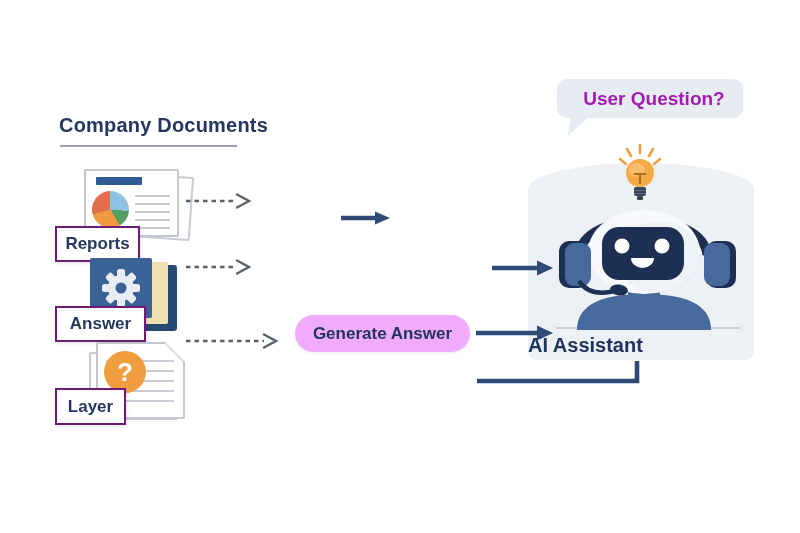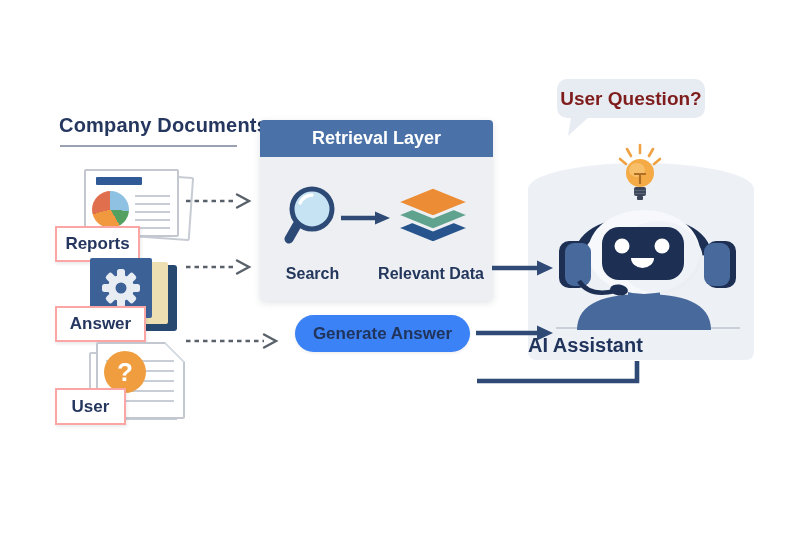--- a/index.html
+++ b/index.html
@@ -7,21 +7,21 @@
     position:relative;width:800px;height:533px;background:#ffffff;overflow:hidden;
     font-family:"Liberation Sans",sans-serif;color:#24355e;
   }
   .abs{position:absolute;}
 
   
   .cd-title{left:59px;top:114px;font-size:20px;font-weight:bold;white-space:nowrap;letter-spacing:.2px;color:#26375f;}
   .cd-underline{left:60px;top:145px;width:177px;height:2px;background:#9aa2b2;}
 
   .doc-label{
-    background:#fff;border:2px solid #fca5a5;display:flex;align-items:center;justify-content:center;
+    background:#fff;border:2px solid #701a75;display:flex;align-items:center;justify-content:center;
     font-size:17px;font-weight:bold;color:#26375f;box-shadow:1px 2px 3px rgba(40,50,70,.10);
   }
 
   
   .doc-back{left:103px;top:174px;width:85px;height:60px;background:#fff;border:2px solid #c7ccd4;transform:rotate(4deg);border-radius:2px;}
   .doc-front{left:84px;top:169px;width:91px;height:64px;background:#fff;border:2px solid #c3c8d0;border-radius:2px;}
   .doc-bar{left:10px;top:6px;width:46px;height:8px;background:#2f5a95;border-radius:1px;}
   .pie{
     left:6px;top:20px;width:37px;height:37px;border-radius:50%;
     background:conic-gradient(from 0deg,#8fc1e3 0deg 95deg,#53a061 95deg 150deg,#f0993f 150deg 255deg,#e0704d 255deg 360deg);
@@ -55,28 +55,28 @@
     border-radius:4px 4px 0 0;display:flex;align-items:center;justify-content:center;
     color:#fff;font-size:18px;font-weight:bold;}
   .retrieval-body{position:absolute;left:0;top:37px;right:0;bottom:0;background:#edeff2;border-radius:0 0 4px 4px;}
   .magnifier-svg{left:24px;top:27px;}
   .layers-svg{left:134px;top:30px;}
   .step-label{position:absolute;top:108px;font-size:16px;font-weight:bold;text-align:center;color:#23365c;}
   .search-label{left:0;width:105px;}
   .relevant-label{left:109px;width:124px;}
 
   
-  .pill{background:#3b82f6;border-radius:19px;display:flex;align-items:center;justify-content:center;
+  .pill{background:#f0abfc;border-radius:19px;display:flex;align-items:center;justify-content:center;
     font-size:17px;font-weight:bold;color:#20345c;box-shadow:0 1px 3px rgba(40,50,70,.10);}
   .pill-generate{left:295px;top:315px;width:175px;height:37px;}
   .pill-respond{left:295px;top:363px;width:175px;height:37px;}
 
   
-  .bubble{left:557px;top:79px;width:148px;height:39px;background:#e7ecf3;border-radius:10px;
-    display:flex;align-items:center;justify-content:center;font-size:19px;font-weight:bold;color:#7f1d1d;}
+  .bubble{left:557px;top:79px;width:178px;height:39px;background:#e7ecf3;border-radius:10px;
+    display:flex;align-items:center;justify-content:center;font-size:19px;font-weight:bold;color:#a21caf;padding-left:8px;}
   .bubble-tail{left:566px;top:116px;width:24px;height:20px;background:#e7ecf3;
     clip-path:polygon(8% 100%,22% 0,100% 0);}
   .ai-panel{left:528px;top:163px;width:226px;height:197px;background:#edf1f6;
     border-radius:113px 113px 8px 8px / 26px 26px 8px 8px;}
   .ai-divider{left:556px;top:327px;width:184px;height:2px;background:#c9d0d9;}
   .bulb-svg{left:610px;top:141px;}
   .robot-svg{left:555px;top:197px;}
   .ai-label{left:528px;top:334px;width:226px;text-align:left;font-size:20px;font-weight:bold;color:#20345c;}
 
   .overlay{left:0;top:0;pointer-events:none;}
@@ -111,39 +111,22 @@
     <circle cx="20" cy="20" r="5.5" fill="#3c6197"></circle>
   </svg>
   <div class="abs doc-label label-manuals">Answer</div>
 
   <div class="abs faq-back"></div>
   <div class="abs faq-front">
     <div class="abs faq-fold"></div>
     <div class="abs faq-lines"></div>
   </div>
   <div class="abs faq-circle">?</div>
-  <div class="abs doc-label label-faqs">User</div>
-
-  <div class="abs retrieval">
-    <div class="retrieval-header">Retrieval Layer</div>
-    <div class="retrieval-body">
-      <svg class="abs magnifier-svg" width="58" height="66" viewBox="0 0 58 66">
-        <line x1="13" y1="41" x2="5" y2="55" stroke="#2d4a77" stroke-width="9" stroke-linecap="round"></line>
-        <circle cx="28" cy="25" r="20" fill="#c5e3f2" stroke="#2d4a77" stroke-width="5"></circle>
-        <path d="M 16 19 A 14 14 0 0 1 28 11" stroke="#ffffff" stroke-width="3.5" fill="none" stroke-linecap="round"></path>
-      </svg>
-      <svg class="abs layers-svg" width="78" height="62" viewBox="0 0 78 62">
-        <path d="M 39 26 L 76 41 L 39 56 L 2 41 Z" fill="#27548d" stroke="#edeff2" stroke-width="3"></path>
-        <path d="M 39 13 L 76 28 L 39 43 L 2 28 Z" fill="#5fa28e" stroke="#edeff2" stroke-width="3"></path>
-        <path d="M 39 0 L 76 15 L 39 30 L 2 15 Z" fill="#ec8c35" stroke="#edeff2" stroke-width="3"></path>
-      </svg>
-      <div class="step-label search-label">Search</div>
-      <div class="step-label relevant-label">Relevant Data</div>
-    </div>
-  </div>
+  <div class="abs doc-label label-faqs">Layer</div>
+
 
   <div class="abs pill pill-generate">Generate Answer</div>
 
   <div class="abs bubble">User Question?</div>
   <div class="abs bubble-tail"></div>
 
   <div class="abs ai-panel"></div>
   <div class="abs ai-divider"></div>
 
   <svg class="abs bulb-svg" width="58" height="62" viewBox="0 0 58 62">

